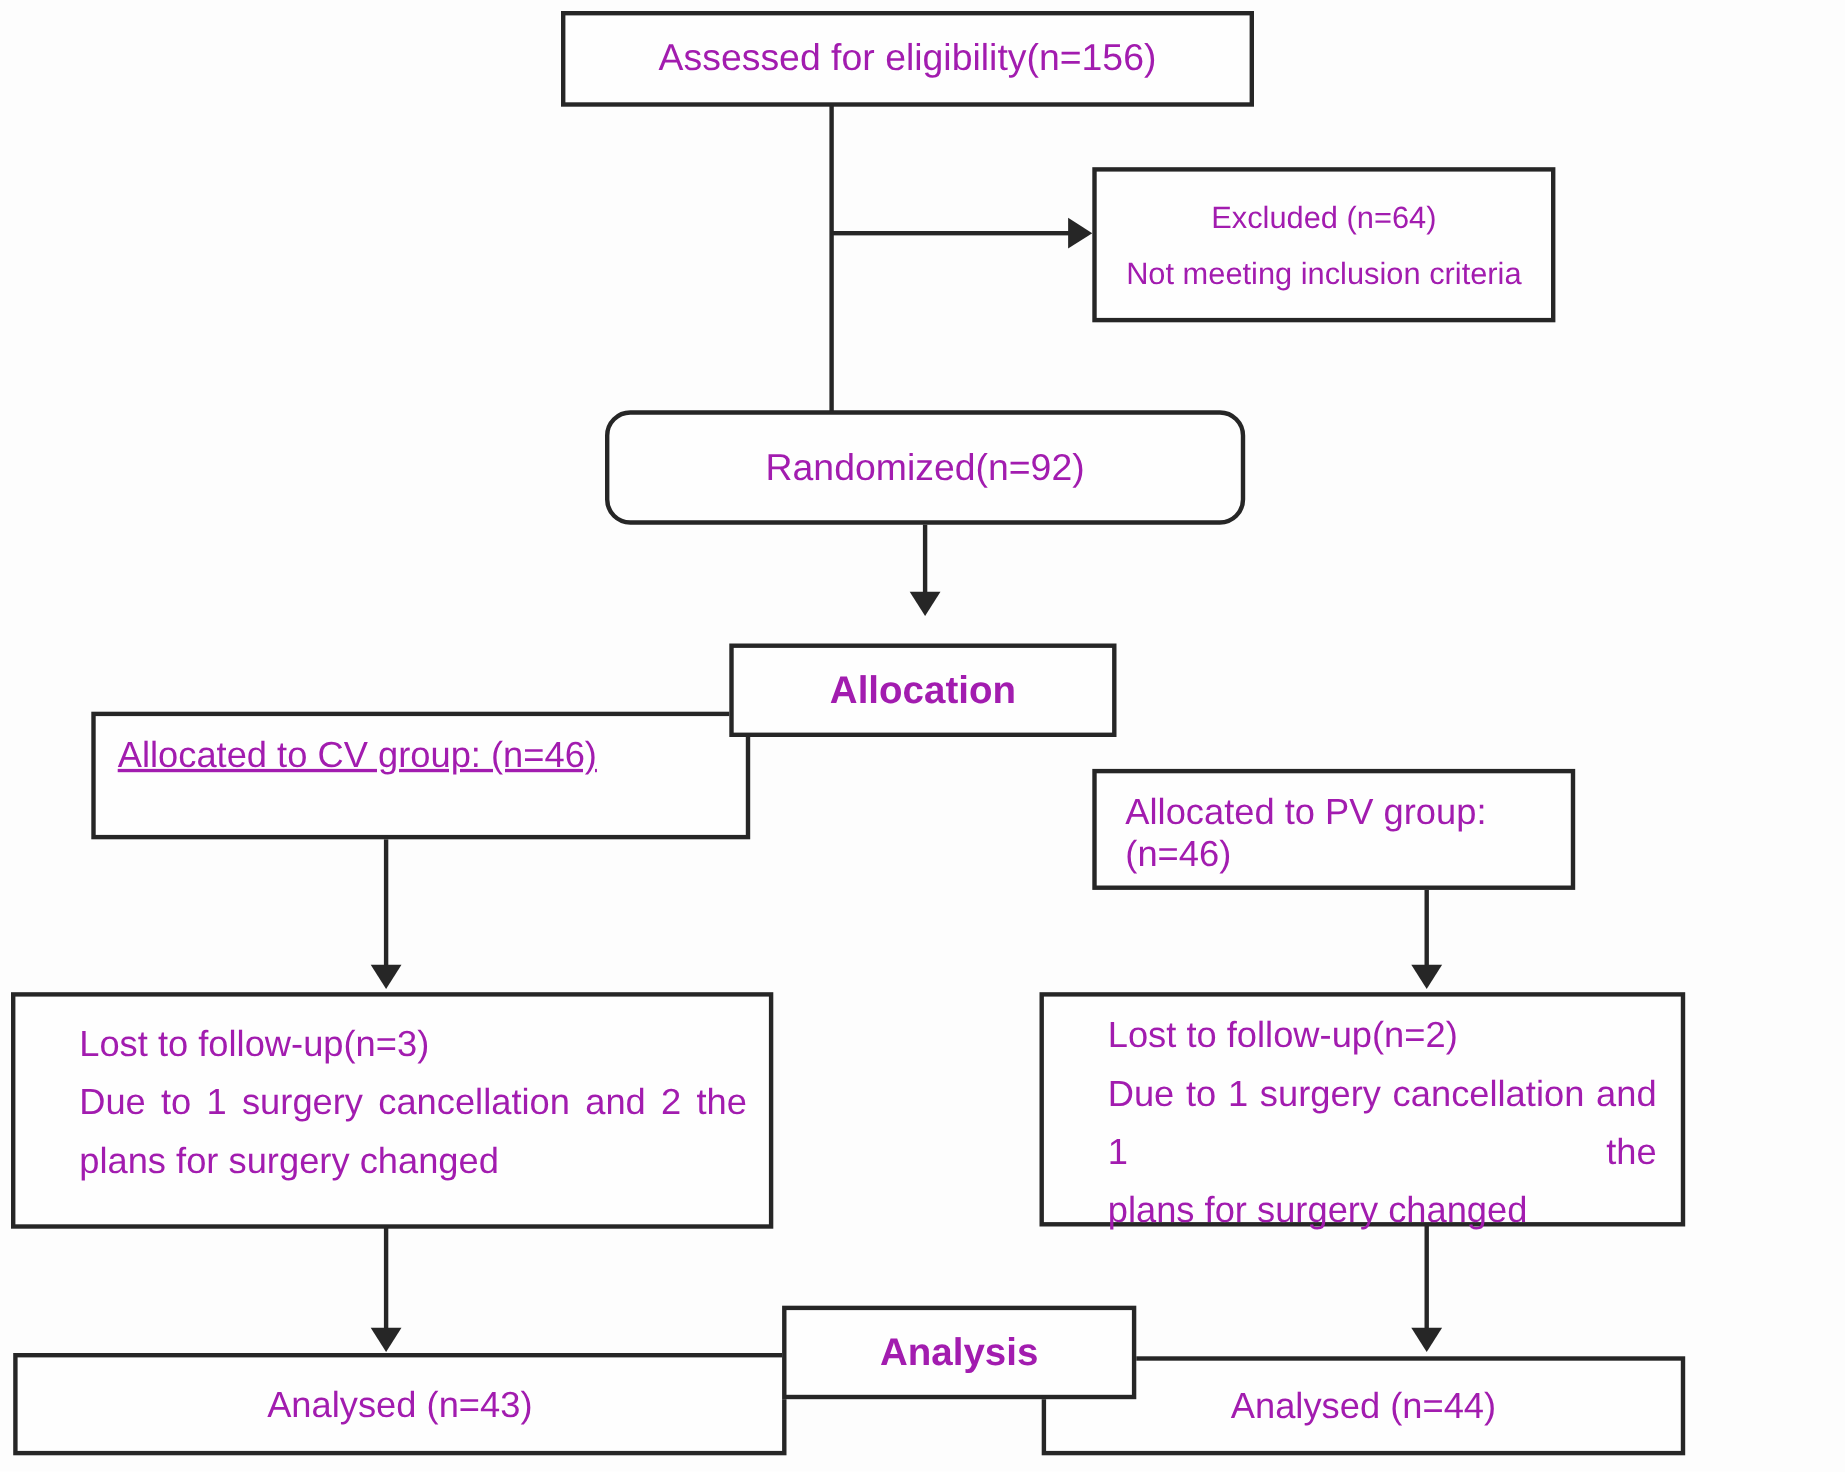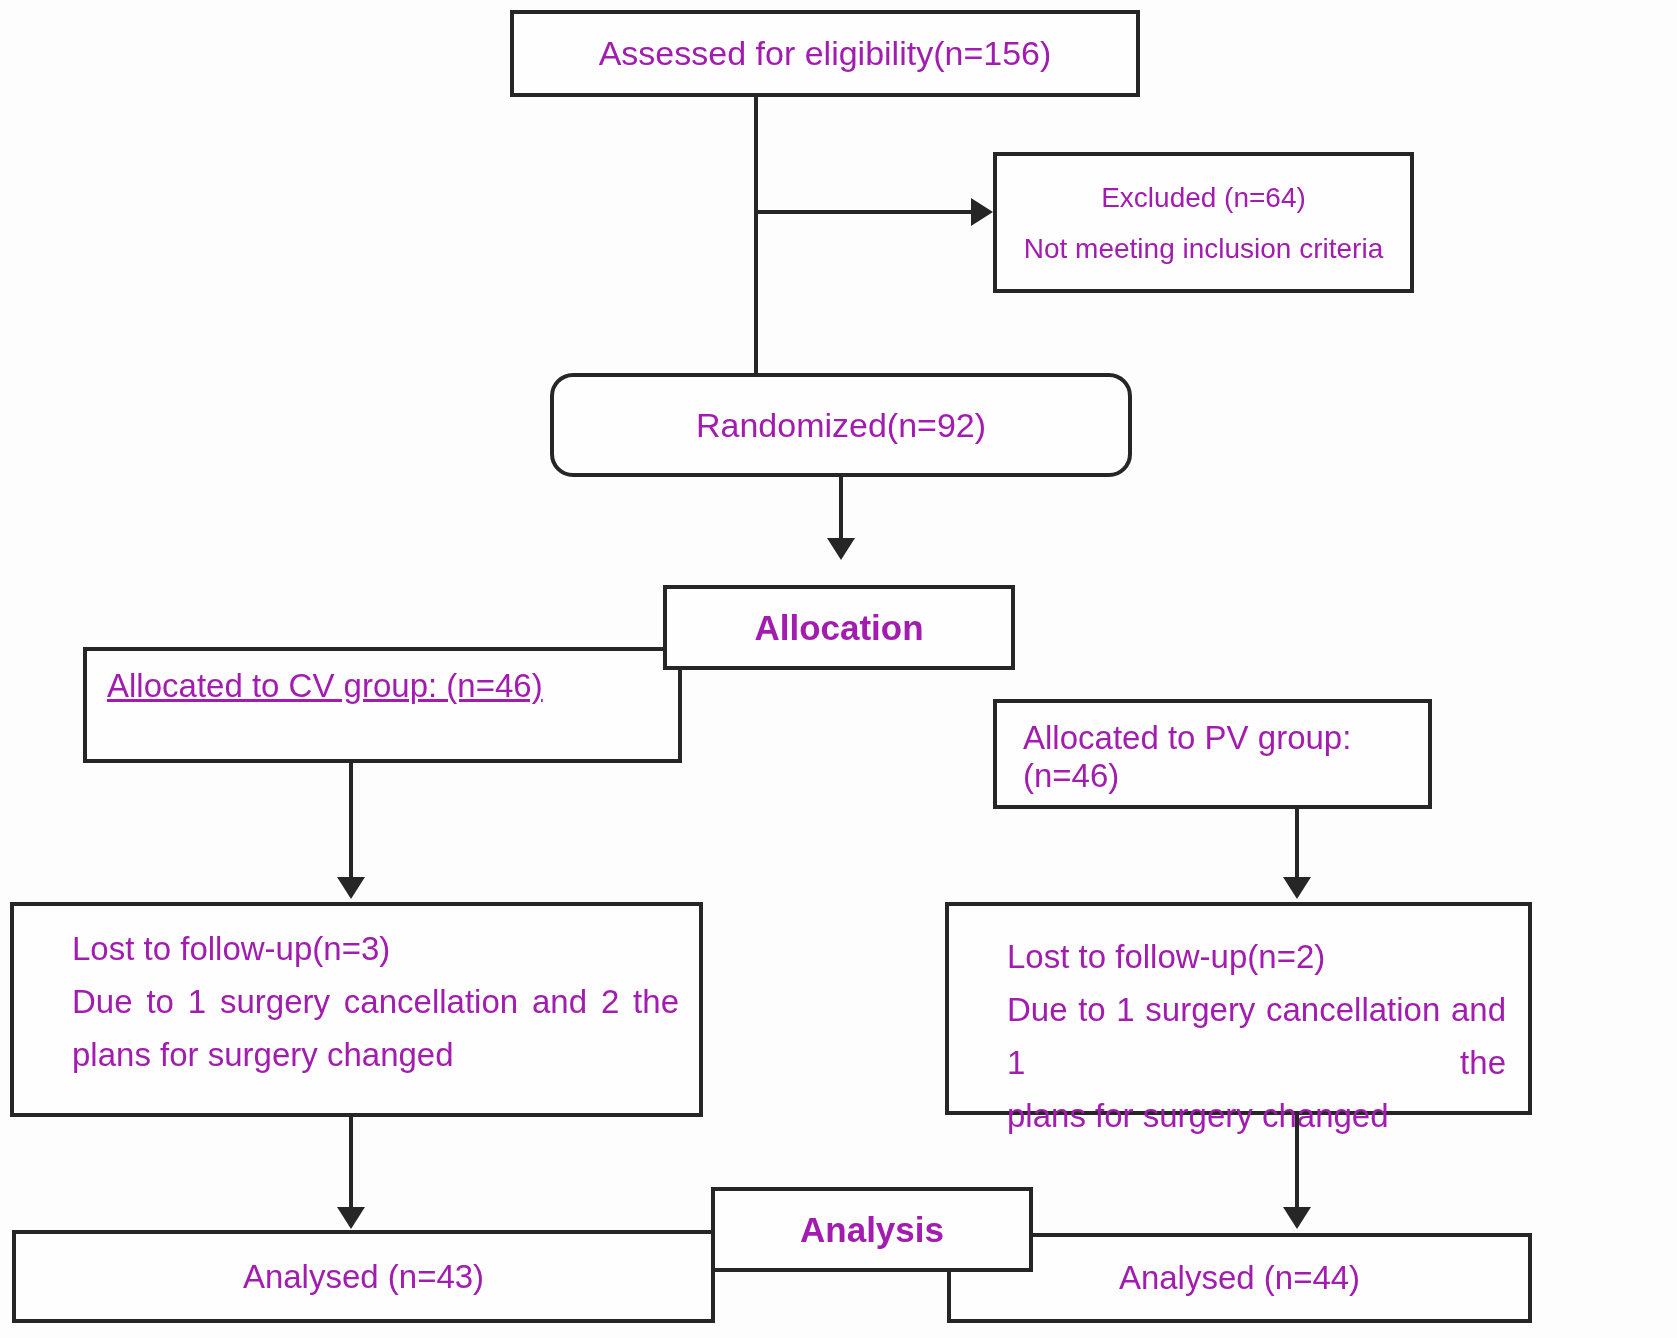--- a/index.html
+++ b/index.html
@@ -49,21 +49,21 @@
   
   #box-assessed   { left: 510px; top: 10px;  width: 630px; height: 87px;  font-size: 34px; }
   #box-excluded   { left: 993px; top: 152px; width: 421px; height: 141px; font-size: 28px; line-height: 51px; }
   #box-randomized { left: 550px; top: 373px; width: 582px; height: 104px; font-size: 34px; border-radius: 23px; }
 
   #box-allocation { left: 663px; top: 585px; width: 352px; height: 85px;  font-size: 35px; font-weight: bold; z-index: 3; }
   #box-cv  { left: 83px;  top: 647px; width: 599px; height: 116px; font-size: 33px; padding: 16px 0 0 20px; z-index: 1; text-decoration: underline; }
   #box-pv  { left: 993px; top: 655px; width: 439px; height: 110px; font-size: 33px; padding: 16px 0 0 26px; z-index: 1; margin-top: 44px; }
 
   #box-lost-cv { left: 10px;  top: 902px; width: 693px; height: 215px; font-size: 33px; padding: 16px 20px 0 22px; }
-  #box-lost-pv { left: 945px; top: 902px; width: 587px; height: 213px; font-size: 33px; padding: 24px 22px 0 22px; }
+  #box-lost-pv { left: 945px; top: 902px; width: 587px; height: 213px; font-size: 33px; padding: 8px 22px 0 22px; }
   .lost-line { line-height: 53px; margin-left: 36px; }
   .justify { text-align: justify; text-align-last: justify; }
 
   #box-analysis    { left: 683px; top: 1187px; width: 322px; height: 85px; font-size: 35px; font-weight: bold; z-index: 3; margin-left: 28px; }
   #box-analysed-cv { left: 12px;  top: 1230px; width: 703px; height: 93px; font-size: 33px; z-index: 1; }
   #box-analysed-pv { left: 947px; top: 1233px; width: 585px; height: 90px; font-size: 33px; z-index: 1; }
 
   
   #ln-assessed-randomized { left: 754px; top: 96px;  height: 278px; }
   #ln-excluded            { left: 756px; top: 210px; width: 216px; }

